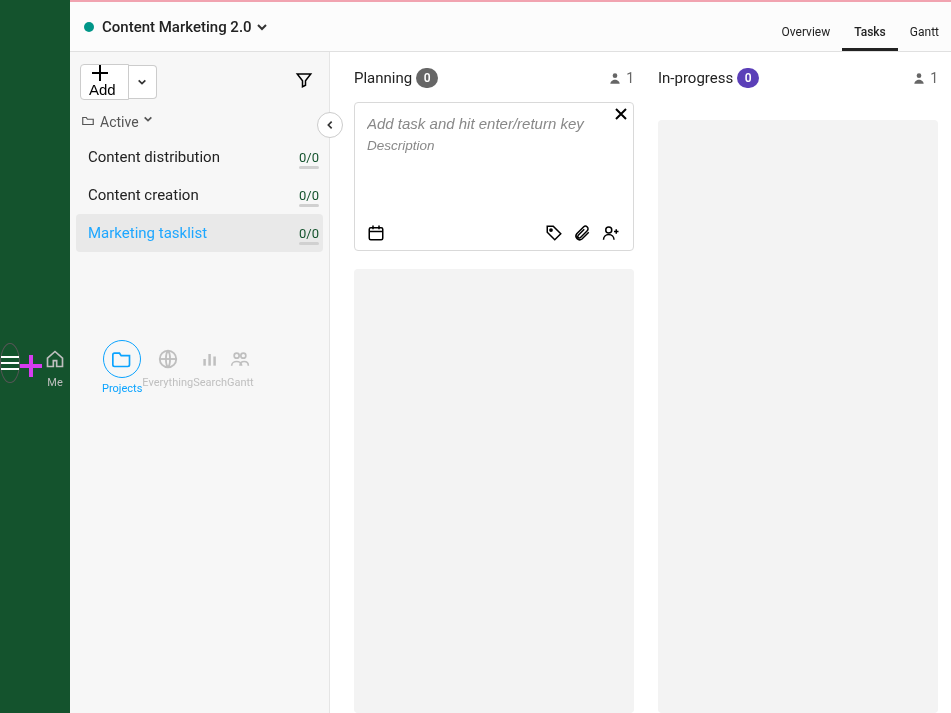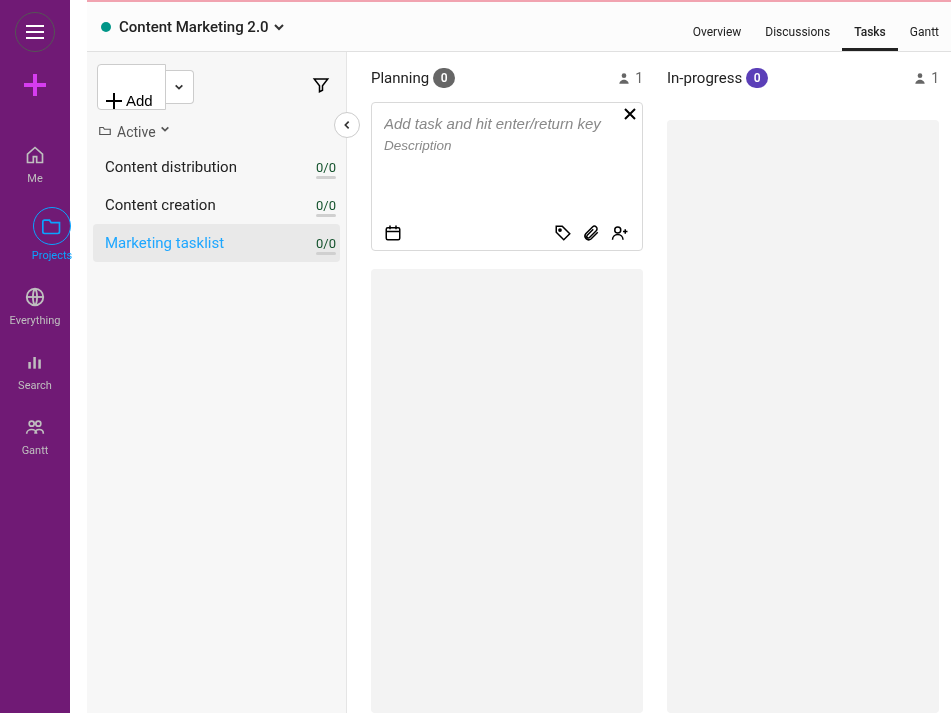--- a/index.html
+++ b/index.html
@@ -5,49 +5,49 @@
   * { box-sizing: border-box; }
   html, body { margin:0; padding:0; height:100%; width:100%; font-family: -apple-system, Roboto, "Helvetica Neue", Arial, sans-serif; }
   body { display:flex; background:#fff; color:#222; overflow:hidden; width:951px; height:713px; position:relative; }
 
   
   .edge { position:absolute; left:0; top:0; width:6px; height:100%; background:#2e0f2e; z-index:0; }
   .edge-tick { position:absolute; left:0; top:123px; width:6px; height:6px; }
   .edge-tick svg { display:block; }
 
   
-  .rail { position:relative; width:70px; background:#701a75; height:100%; display:flex; flex-direction:column; align-items:center; margin-left:0; z-index:1; }
+  .rail { position:relative; width:70px; background:#14532d; height:100%; display:flex; flex-direction:row; align-items:center; margin-left:0; z-index:1; }
   .rail-hamburger { width:40px; height:40px; border:1px solid #555; border-radius:50%; display:flex; align-items:center; justify-content:center; margin-top:12px; cursor:pointer; }
   .rail-plus { margin-top:22px; cursor:pointer; color:#d63cf0; }
   .rail-spacer { height:20px; }
   .rail-item { display:flex; flex-direction:column; align-items:center; margin-top:22px; cursor:pointer; color:#bfbfbf; }
   .rail-item.active { color:#0aa3ff;margin-left:34px; }
   .rail-item.active .rail-icon-wrap { border:1px solid #0aa3ff; border-radius:50%; width:38px; height:38px; display:flex; align-items:center; justify-content:center; }
   .rail-label { font-size:11px; margin-top:4px; }
   .rail-icon-wrap { width:26px; height:26px; display:flex; align-items:center; justify-content:center; }
 
   
-  .main { flex:1; display:flex; flex-direction:column; height:100%; min-width:0;margin-left:17px; }
+  .main { flex:1; display:flex; flex-direction:column; height:100%; min-width:0; }
 
   
   .topbar { height:52px; border-top:2px solid #f1a3b0; border-bottom:1px solid #e0e0e0; display:flex; align-items:center; padding:0 0 0 14px; background:#fcfcfc; }
   .proj-dot { width:10px; height:10px; border-radius:50%; background:#009688; margin-right:8px; }
   .proj-title { font-size:15px; font-weight:500; display:flex; align-items:center; cursor:pointer; }
   .proj-title svg { margin-left:4px; }
   .topnav { margin-left:auto; display:flex; align-items:flex-end; height:100%; }
   .topnav-item { padding:0 12px 12px 12px; font-size:12px; cursor:pointer; }
   .topnav-item.active { font-weight:500; box-shadow: inset 0 -3px 0 0 #222; }
 
   
   .workarea { flex:1; display:flex; min-height:0; }
 
   
   .leftpanel { width:260px; background:#f7f7f7; border-right:1px solid #e5e5e5; display:flex; flex-direction:column; position:relative; }
   .lp-toolbar { display:flex; align-items:center; padding:12px 10px 10px 10px; }
-  .btn-add { display:flex; align-items:flex-end; border:1px solid #ccc; border-radius:4px 0 0 4px; height:46px; padding:0 12px 0 8px; background:#fff; cursor:pointer; font-size:15px; font-weight:500; }
+  .btn-add { display:flex; align-items:center; border:1px solid #ccc; border-radius:4px 0 0 4px; height:36px; padding:0 12px 0 8px; background:#fff; cursor:pointer; font-size:15px; font-weight:500;flex-direction:column; }
   .btn-add svg { margin-right:4px; }
   .btn-add-caret { width:28px; height:34px; border:1px solid #ccc; border-left:none; border-radius:0 4px 4px 0; background:#fff; display:flex; align-items:center; justify-content:center; cursor:pointer; }
   .lp-filter { margin-left:auto; cursor:pointer; padding:6px; }
   .lp-folder { display:flex; align-items:flex-start; padding:4px 10px 8px 10px; font-size:14px; color:#555; cursor:pointer; }
   .lp-folder svg { margin-right:4px; }
   .lp-list { }
   .lp-row { display:flex; align-items:center; padding:10px 10px 10px 18px; font-size:15px; cursor:pointer; position:relative; }
   .lp-row .count { margin-left:auto; font-size:13px; color:#14532d; position:relative; }
   .lp-row .count::after { content:""; position:absolute; left:0; right:0; bottom:-4px; height:3px; background:#d0d0d0; border-radius:2px; }
   .lp-row.active { background:#e9e9e9; border-radius:4px; margin:0 6px; padding:10px 4px 10px 12px; }
@@ -168,21 +168,20 @@
   <div class="topbar">
     <span class="proj-dot"></span>
     <div class="proj-title">
       <span>Content Marketing 2.0</span>
       <svg width="12" height="12" viewBox="0 0 12 12">
           <path d="M2 4l4 4 4-4" fill="none" stroke="#333" stroke-width="2"></path>
         </svg>
     </div>
     <div class="topnav">
       <div class="topnav-item">Overview</div>
-      <div class="topnav-item">Discussions</div>
       <div class="topnav-item active">Tasks</div>
       <div class="topnav-item">Gantt</div>
     </div>
   </div>
 
   <div class="workarea">
 
     <aside class="leftpanel">
       <div class="lp-toolbar">
         <button class="btn-add">

